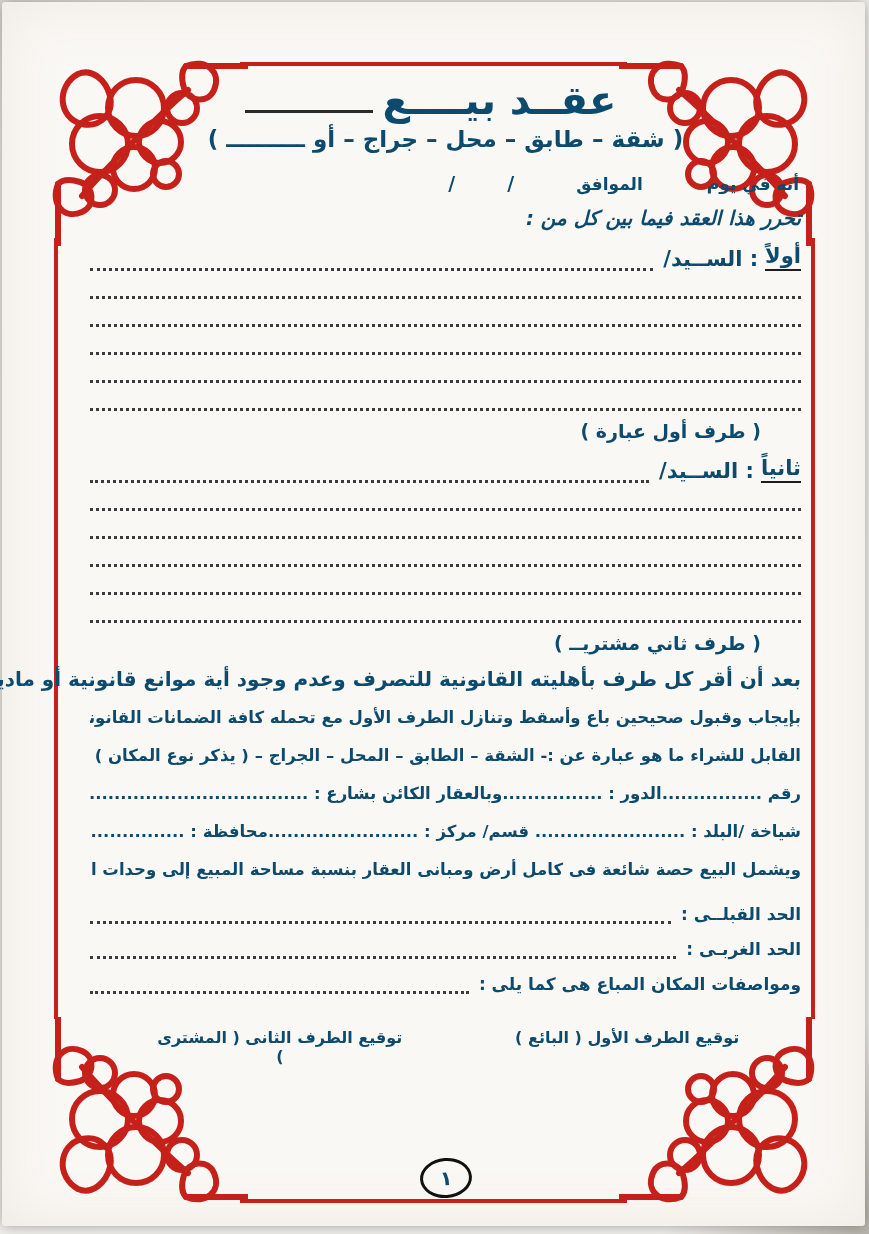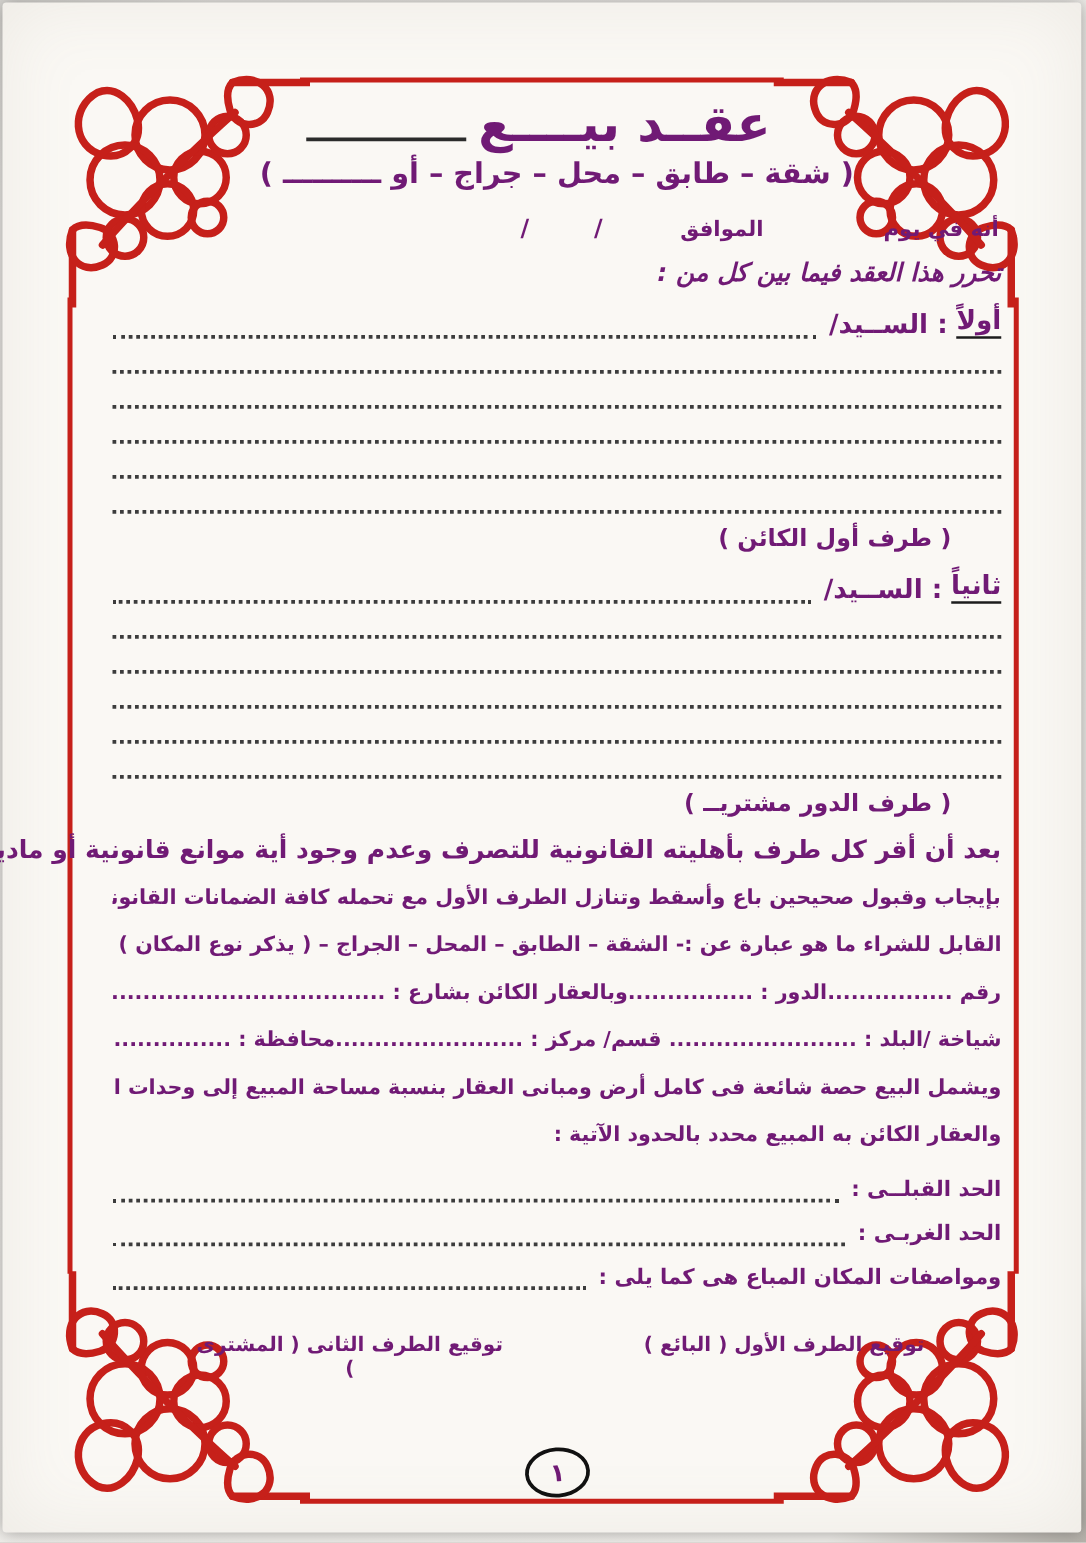--- a/index.html
+++ b/index.html
@@ -14,27 +14,27 @@
   .fl-bottom{left:238px;right:238px;bottom:23px;height:4px;}
   .fl-left{left:52px;top:236px;bottom:207px;width:4px;}
   .fl-right{right:50px;top:236px;bottom:207px;width:4px;}
   .orn{position:absolute;width:200px;height:190px;}
   .orn.tl{left:46px;top:54px;}
   .orn.tr{right:46px;top:54px;transform:scaleX(-1);}
   .orn.bl{left:46px;bottom:19px;transform:scaleY(-1);}
   .orn.br{right:46px;bottom:19px;transform:scale(-1,-1);}
   
   .content{position:absolute;top:64px;right:64px;left:88px;bottom:26px;direction:rtl;
-           color:#701a75;font-weight:bold;}
+           color:#0c4a6e;font-weight:bold;}
   .title-row{display:flex;align-items:flex-end;justify-content:center;margin:12px 30px 0 0;}
   .title-row h1{margin:0;font-size:40px;letter-spacing:2px;line-height:1.1;}
   .title-line{width:128px;border-bottom:3px solid #2b2b2b;margin:0 10px 9px 0;}
   .subtitle{text-align:center;font-size:23px;margin-top:4px;letter-spacing:1px;}
   .date-row{display:flex;align-items:baseline;font-size:17px;margin-top:20px;padding-right:2px;}
-  .dl-prefix{margin-left:96px;}
+  .dl-prefix{margin-left:64px;}
   .dl-corr{margin-left:62px;}
   .dl-slash{margin-left:52px;font-size:19px;}
   .intro{font-size:20px;font-weight:600;font-style:italic;margin-top:12px;}
   .party-row{display:flex;align-items:flex-end;font-size:21px;margin-top:14px;}
   .ordinal{border-bottom:2.5px solid #1c1c1c;padding-bottom:1px;}
   .party-title{margin-right:7px;}
   .leader{flex:1;border-bottom:3px dotted #3c3c3c;height:15px;margin-right:10px;}
   .dotline{height:25px;border-bottom:3px dotted #3c3c3c;}
   .role{font-size:19px;margin:9px 40px 0 0;}
   .ack{font-size:20px;margin-top:13px;white-space:nowrap;}
@@ -152,44 +152,43 @@
       <div class="party-row">
         <span class="ordinal">أولاً</span>
         <span class="party-title">: الســيد/</span>
         <span class="leader"></span>
       </div>
       <div class="dotline"></div>
       <div class="dotline"></div>
       <div class="dotline"></div>
       <div class="dotline"></div>
       <div class="dotline"></div>
-      <div class="role">( طرف أول الكائن )</div>
+      <div class="role">( طرف أول عبارة )</div>
 
       <div class="party-row">
         <span class="ordinal">ثانياً</span>
         <span class="party-title">: الســيد/</span>
         <span class="leader"></span>
       </div>
       <div class="dotline"></div>
       <div class="dotline"></div>
       <div class="dotline"></div>
       <div class="dotline"></div>
       <div class="dotline"></div>
-      <div class="role">( طرف الدور مشتريــ )</div>
+      <div class="role">( طرف ثاني مشتريــ )</div>
 
       <div class="ack">بعد أن أقر كل طرف بأهليته القانونية للتصرف وعدم وجود أية موانع قانونية أو مادية اتفق علي :</div>
 
 
       <div class="clauses">
         <div class="clause">بإيجاب وقبول صحيحين باع وأسقط وتنازل الطرف الأول مع تحمله كافة الضمانات القانونية والفعلية إلى الطـرف الثـانى</div>
         <div class="clause">القابل للشراء ما هو عبارة عن :- الشقة – الطابق – المحل – الجراج – ( يذكر نوع المكان ) ........................</div>
         <div class="clause">رقم ................الدور : ................وبالعقار الكائن بشارع : .......................................</div>
         <div class="clause">شياخة /البلد : ........................ قسم/ مركز : ........................محافظة : ........................</div>
         <div class="clause">ويشمل البيع حصة شائعة فى كامل أرض ومبانى العقار بنسبة مساحة المبيع إلى وحدات العقار</div>
-        <div class="clause">والعقار الكائن به المبيع محدد بالحدود الآتية :</div>
       </div>
 
       <div class="b-row">
         <span class="b-label">الحد القبلــى :</span>
         <span class="leader"></span>
       </div>
       <div class="b-row">
         <span class="b-label">الحد الغربـى :</span>
         <span class="leader"></span>
       </div>

